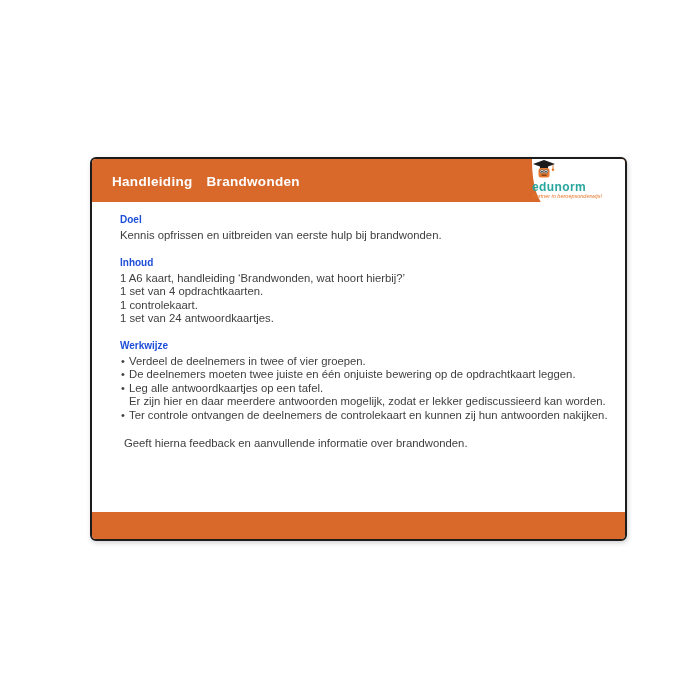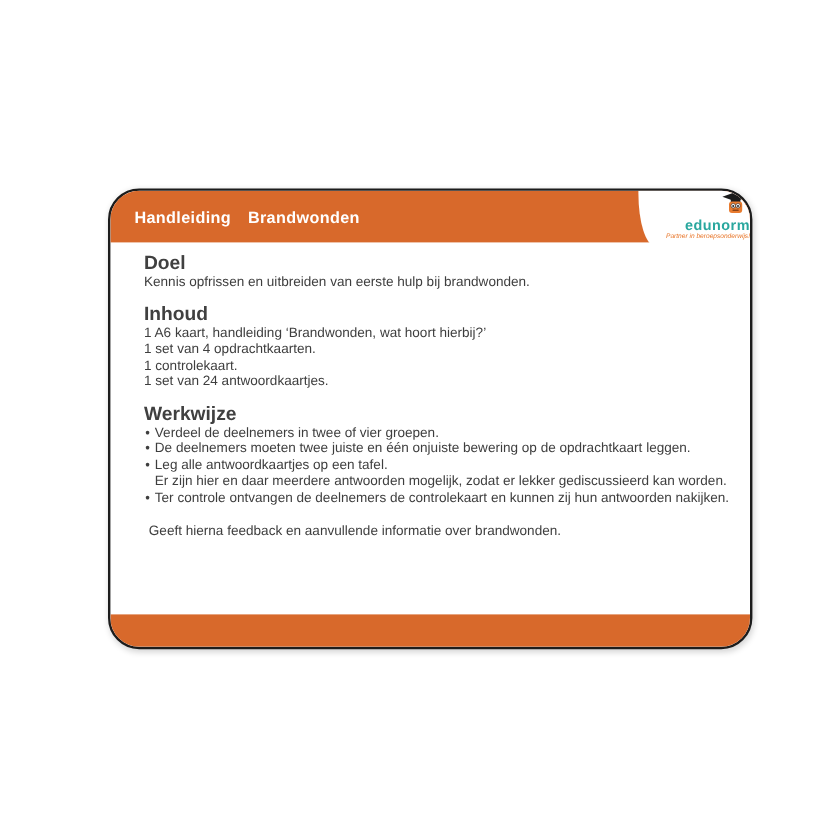--- a/index.html
+++ b/index.html
@@ -16,21 +16,21 @@
   }
   .card {
     position: absolute;
     left: 90px;
     top: 157px;
     width: 537px;
     height: 384px;
     box-sizing: border-box;
     background: #ffffff;
     border: 2px solid #1c1c1c;
-    border-radius: 26px;
+    border-radius: 6px;
     overflow: hidden;
     box-shadow: 1px 2px 5px rgba(0,0,0,0.18);
   }
   .header-bar {
     position: absolute;
     top: 0; left: 0; right: 0;
     height: 43px;
     background: #D8692B;
   }
   .header-titles {
@@ -48,21 +48,21 @@
   .header-titles .subtitle { margin-left: 14px; }
   .logo-corner {
     position: absolute;
     top: 0; right: 0;
     width: 93px;
     height: 46px;
     background: #ffffff;
     border-bottom-left-radius: 14px 44px;
     display: flex;
     flex-direction: column;
-    align-items: flex-end;
+    align-items: flex-start;
     justify-content: flex-start;
     padding-top: 1px;
     box-sizing: border-box;
   }
   .brand-text {
     color: #29A79E;
     font-weight: bold;
     font-size: 12px;
     letter-spacing: 0.4px;
     line-height: 11px;
@@ -80,23 +80,23 @@
     top: 43px;
     left: 28px;
     right: 10px;
     padding-top: 11px;
     font-size: 11.3px;
     line-height: 13.5px;
     color: #3E3E3E;
   }
   .section { margin: 0 0 13px 0; }
   .section-heading {
-    color: #404040;
+    color: #1d4ed8;
     font-weight: bold;
-    font-size: 16px;
+    font-size: 10px;
     line-height: 14px;
     margin: 0 0 2px 0;
   }
   .line { margin: 0; }
   .bullet {
     margin: 0;
     padding-left: 9px;
     position: relative;
   }
   .bullet::before {

